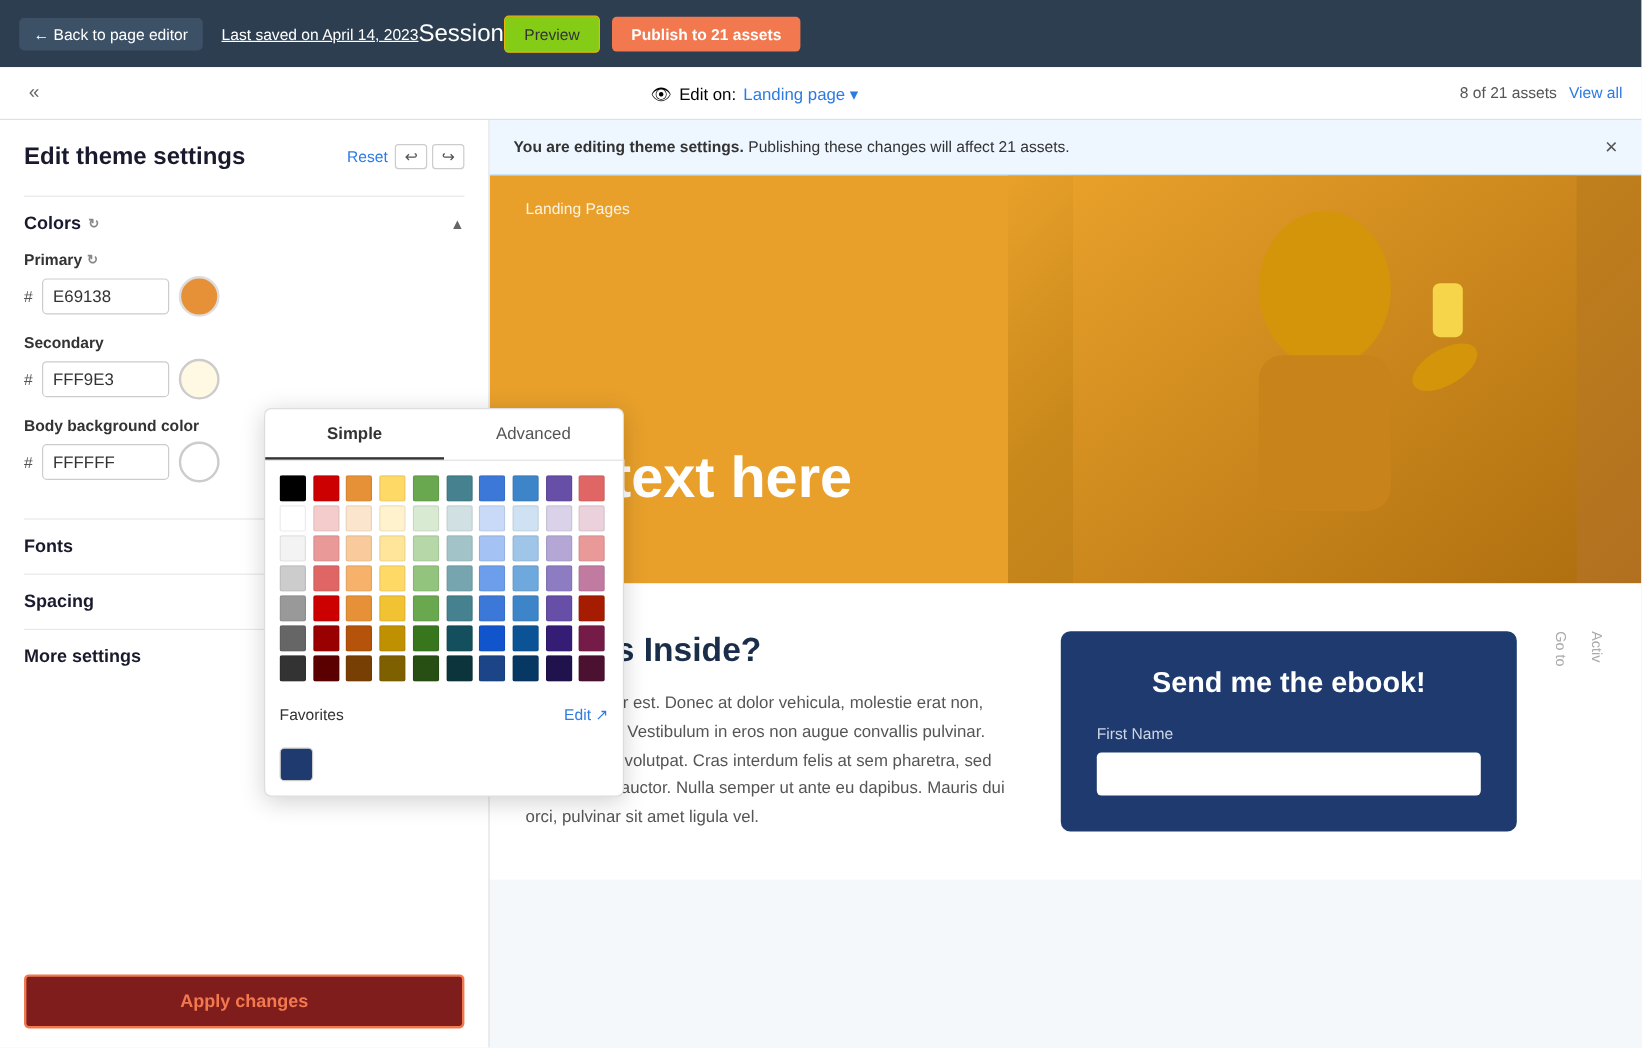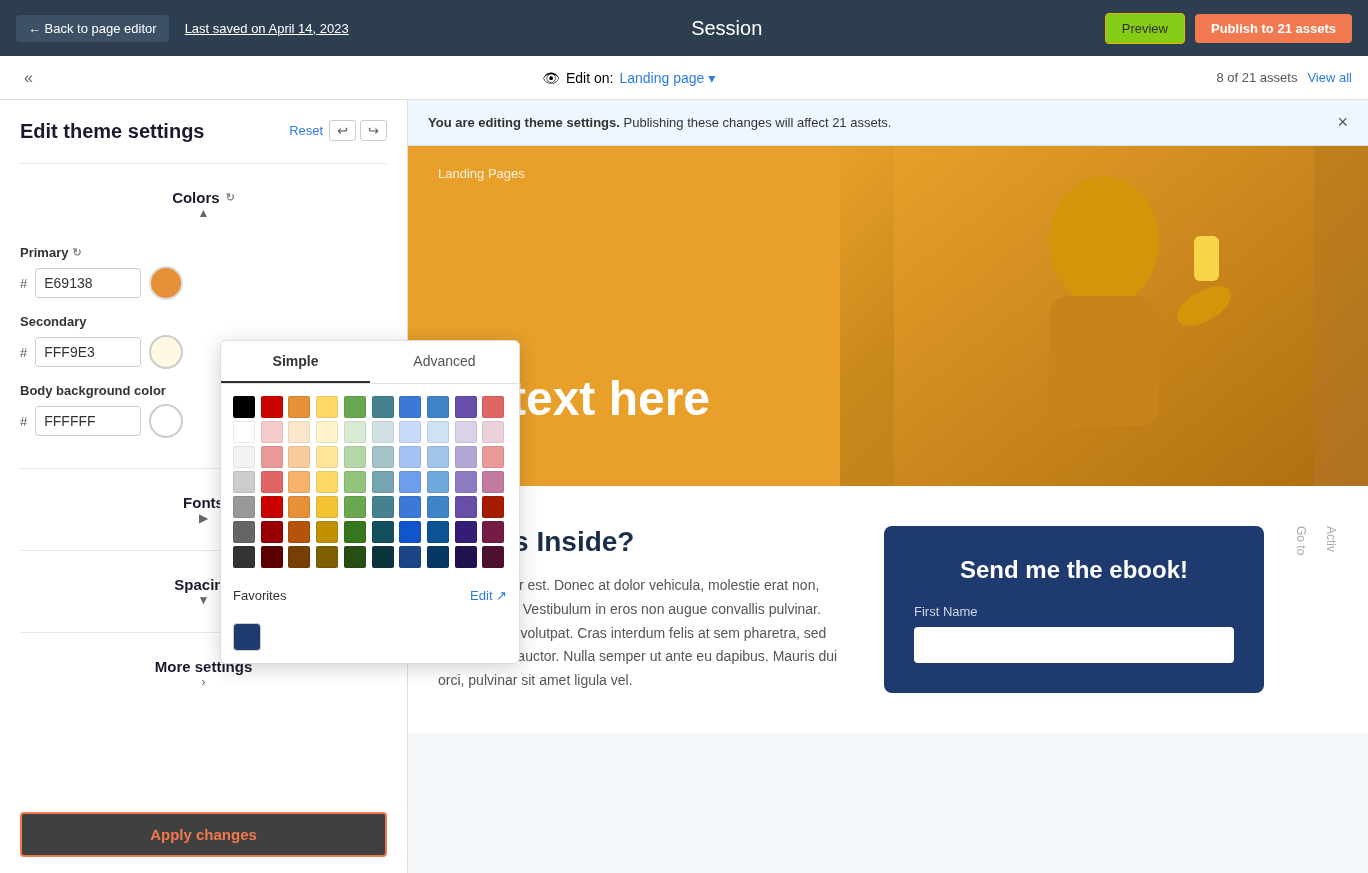--- a/index.html
+++ b/index.html
@@ -1,20 +1,20 @@
 <!DOCTYPE html>
 <html><head>
   <meta charset="utf-8">
   <style>
     * { box-sizing: border-box; margin: 0; padding: 0; }
     body { font-family: -apple-system, BlinkMacSystemFont, 'Segoe UI', sans-serif; font-size: 14px; background: #f5f8fa; overflow: hidden; }
 
     
     .topbar {
-      display: flex; align-items: center; justify-content: space-between;
+      display: flex; align-items: center; 
       background: #2d3e50; color: #fff; padding: 0 16px; height: 56px;
     }
     .topbar-left { display: flex; align-items: center; gap: 16px; }
     .back-btn {
       display: flex; align-items: center; gap: 6px;
       background: #3d5166; border: none; color: #fff;
       padding: 6px 12px; border-radius: 4px; cursor: pointer; font-size: 13px;
     }
     .last-saved { color: #fff; font-size: 13px; text-decoration: underline; cursor: pointer; }
     .topbar-center { font-size: 20px; font-weight: 500; color: #fff; }
@@ -52,41 +52,41 @@
 
     .edit-theme-header { display: flex; align-items: flex-start; justify-content: space-between; margin-bottom: 20px; }
     .edit-theme-title { font-size: 20px; font-weight: 600; color: #1a1a2e; }
     .reset-area { display: flex; align-items: center; gap: 6px; }
     .reset-btn { background: none; border: none; color: #2c7be5; cursor: pointer; font-size: 13px; }
     .undo-redo { display: flex; gap: 4px; }
     .undo-redo button { background: none; border: 1px solid #ccc; border-radius: 3px; cursor: pointer; padding: 2px 7px; font-size: 13px; color: #555; }
 
     .section-header {
       display: flex; align-items: center; justify-content: space-between;
-      padding: 25px 0; border-top: 1px solid #e8e8e8; cursor: pointer; flex-direction: column;
+      padding: 14px 0; border-top: 1px solid #e8e8e8; cursor: pointer;
     }
     .section-title { font-size: 15px; font-weight: 600; color: #1a1a2e; display: flex; align-items: center; gap: 6px; }
     .chevron { font-size: 12px; color: #666; }
 
     .colors-content { padding-bottom: 16px; }
     .color-field { margin-bottom: 14px; }
     .color-label { font-size: 13px; font-weight: 600; color: #333; margin-bottom: 6px; display: flex; align-items: center; gap: 4px; }
     .color-input-row { display: flex; align-items: center; gap: 8px; }
     .color-hash { color: #555; font-size: 13px; font-weight: 500; }
     .color-text-input {
       border: 1px solid #ccc; border-radius: 4px; padding: 6px 8px;
       font-size: 14px; width: 106px; color: #333;
     }
     .color-swatch {
       width: 34px; height: 34px; border-radius: 50%; border: 2px solid #ddd; cursor: pointer;
     }
 
     .apply-changes-btn {
       margin: 16px 20px 16px 20px;
-      background: #404040; border: 2px solid #f2794f; color: #f2794f;
+      background: #7f1d1d; border: 2px solid #f2794f; color: #f2794f;
       padding: 12px 0; border-radius: 4px; cursor: pointer;
       font-size: 15px; font-weight: 600; width: calc(100% - 40px);
     }
 
     
     .color-picker-popup {
       position: absolute; left: 220px; top: 240px; z-index: 100;
       background: #fff; border: 1px solid #ddd; border-radius: 6px;
       box-shadow: 0 4px 20px rgba(0,0,0,0.18); width: 300px; padding: 0;
     }

